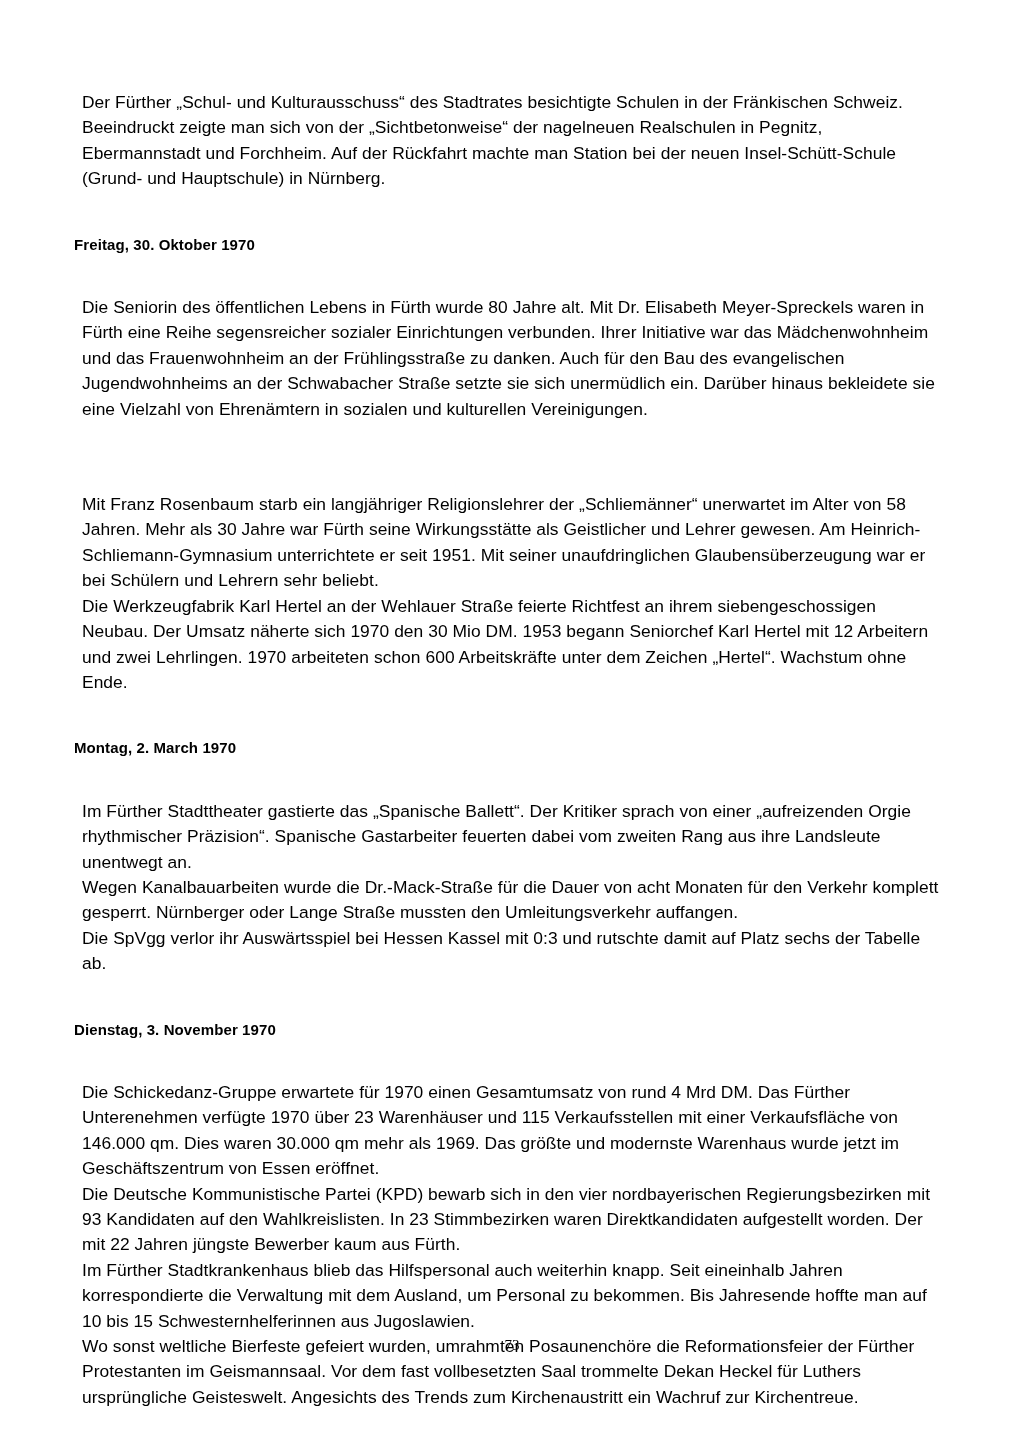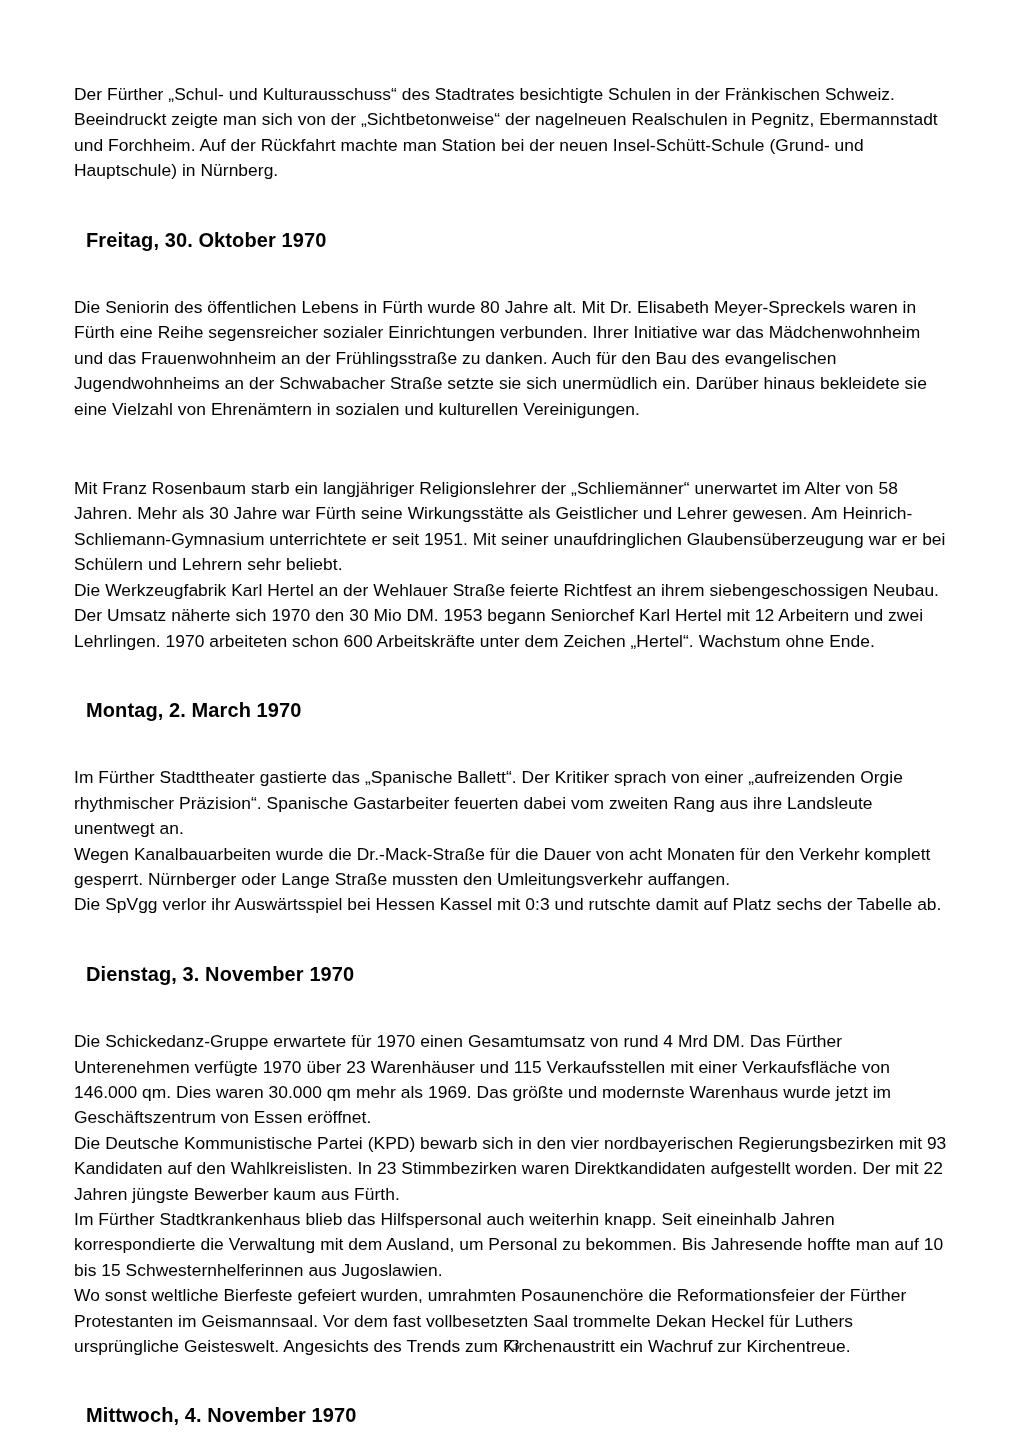--- a/index.html
+++ b/index.html
@@ -23,27 +23,27 @@
     box-sizing: border-box;
     padding: 78px 68px 0 70px;
   }
   .block {
     font-size: 17.4px;
     line-height: 25.4px;
     text-align: left;
     letter-spacing: 0.05px;
   }
   .para {
-    margin: 4px;
+    margin: 12px;
   }
   .heading {
-    font-size: 20px;
+    font-size: 15px;
     font-weight: bold;
     line-height: 25.4px;
-    margin: 16px;
+    margin: 4px;
     letter-spacing: 0.1px;
   }
   .gap-before-heading {
     height: 24px;
   }
   .gap-after-heading {
     height: 22px;
   }
   .pagenum {
     position: absolute;

